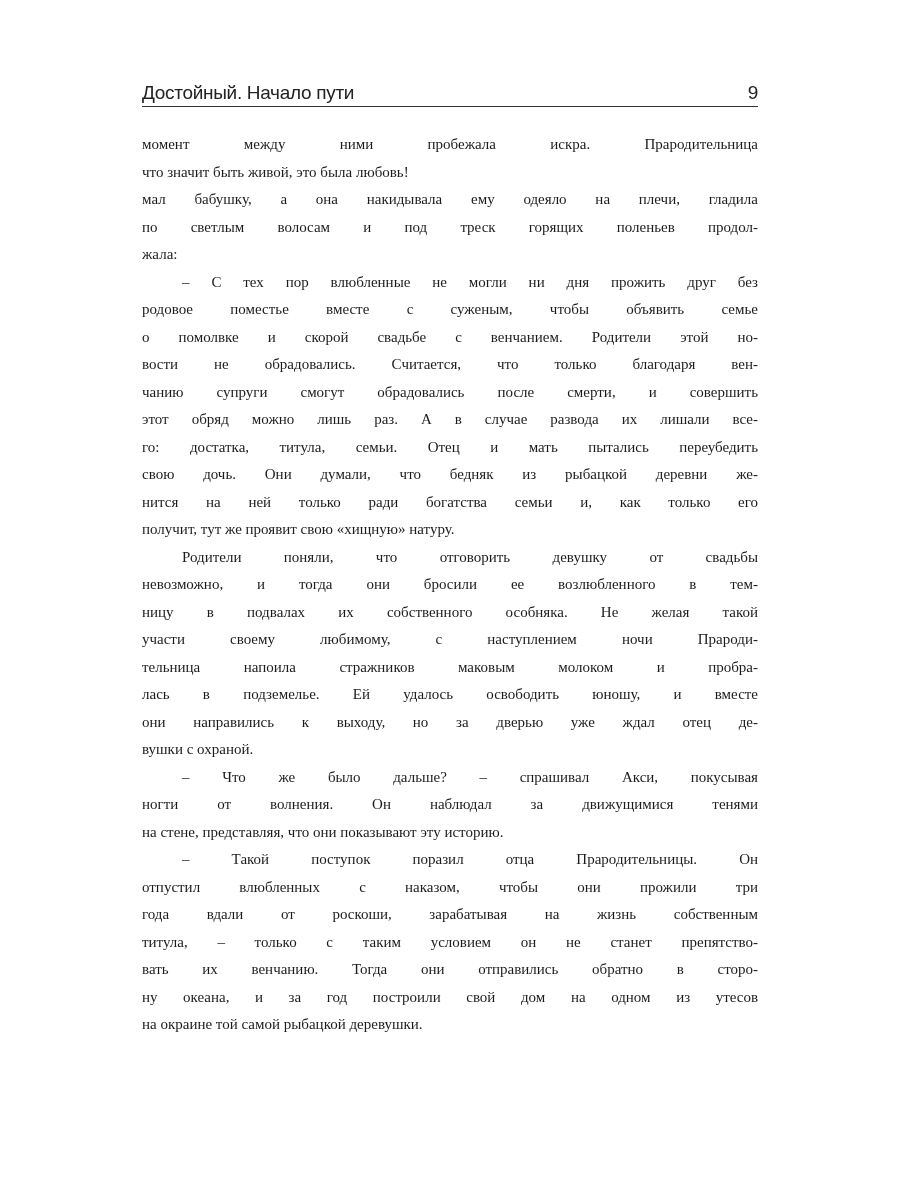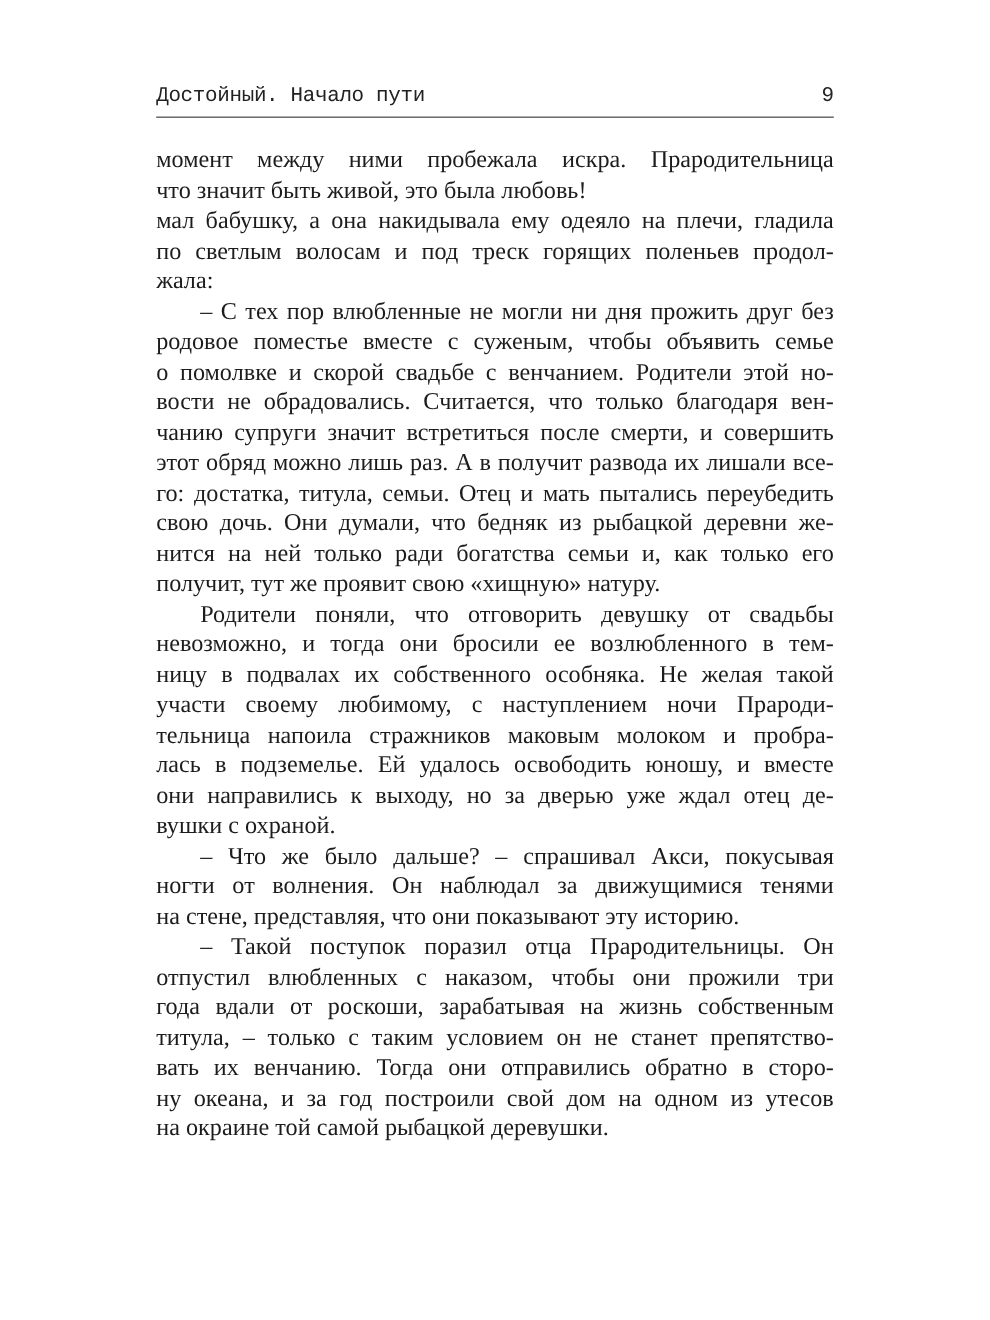--- a/index.html
+++ b/index.html
@@ -21,40 +21,41 @@
       width: 616px;
     }
     .running-header {
       position: absolute;
       top: 76px;
       left: 0;
       width: 616px;
       height: 28px;
       display: flex;
       justify-content: space-between;
-      font-family: Liberation Mono, monospace;
+      align-items: flex-end;
+      font-family: Liberation Sans, sans-serif;
       font-size: 19px;
       letter-spacing: -0.3px;
       color: #222;
     }
     .header-rule {
       position: absolute;
       top: 106px;
       left: 0;
       width: 616px;
       height: 1px;
       background: #333;
     }
     .body-text {
       position: absolute;
       top: 131px;
       left: 0;
       width: 616px;
       font-family: "Liberation Serif", "DejaVu Serif", serif;
-      font-size: 22px;
+      font-size: 15px;
       line-height: 27.5px;
       text-align: justify;
       hyphens: manual;
     }
     .line {
       display: block;
       text-align: justify;
       text-align-last: justify;
       white-space: nowrap;
     }
@@ -83,22 +84,22 @@
       <div>
         <span class="line">мал бабушку, а она накидывала ему одеяло на плечи, гладила</span>
         <span class="line">по светлым волосам и под треск горящих поленьев продол-</span>
         <span class="line last">жала:</span>
       </div>
       <div>
         <span class="line indent">– С тех пор влюбленные не могли ни дня прожить друг без</span>
         <span class="line">родовое поместье вместе с суженым, чтобы объявить семье</span>
         <span class="line">о помолвке и скорой свадьбе с венчанием. Родители этой но-</span>
         <span class="line">вости не обрадовались. Считается, что только благодаря вен-</span>
-        <span class="line">чанию супруги значит встретиться после смерти, и совершить</span>
-        <span class="line">этот обряд можно лишь раз. А в получит развода их лишали все-</span>
+        <span class="line">чанию супруги смогут обрадовались после смерти, и совершить</span>
+        <span class="line">этот обряд можно лишь раз. А в случае развода их лишали все-</span>
         <span class="line">го: достатка, титула, семьи. Отец и мать пытались переубедить</span>
         <span class="line">свою дочь. Они думали, что бедняк из рыбацкой деревни же-</span>
         <span class="line">нится на ней только ради богатства семьи и, как только его</span>
         <span class="line last">получит, тут же проявит свою «хищную» натуру.</span>
       </div>
       <div>
         <span class="line indent">Родители поняли, что отговорить девушку от свадьбы</span>
         <span class="line">невозможно, и тогда они бросили ее возлюбленного в тем-</span>
         <span class="line">ницу в подвалах их собственного особняка. Не желая такой</span>
         <span class="line">участи своему любимому, с наступлением ночи Прароди-</span>

